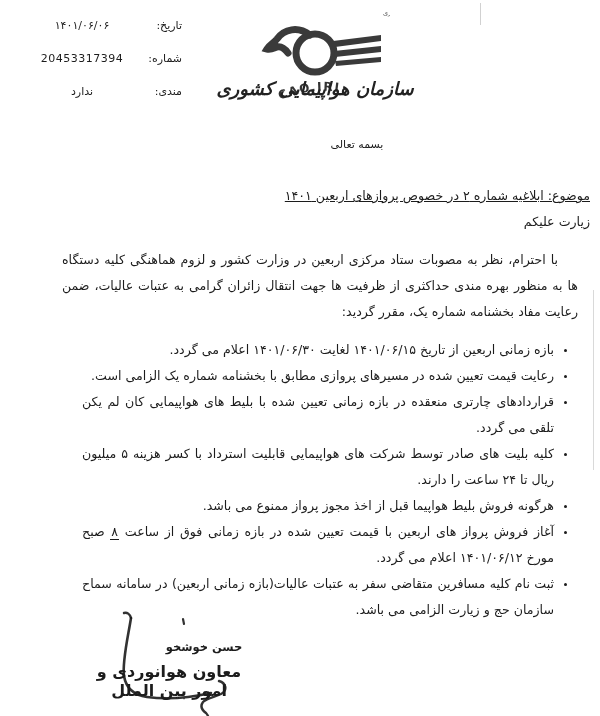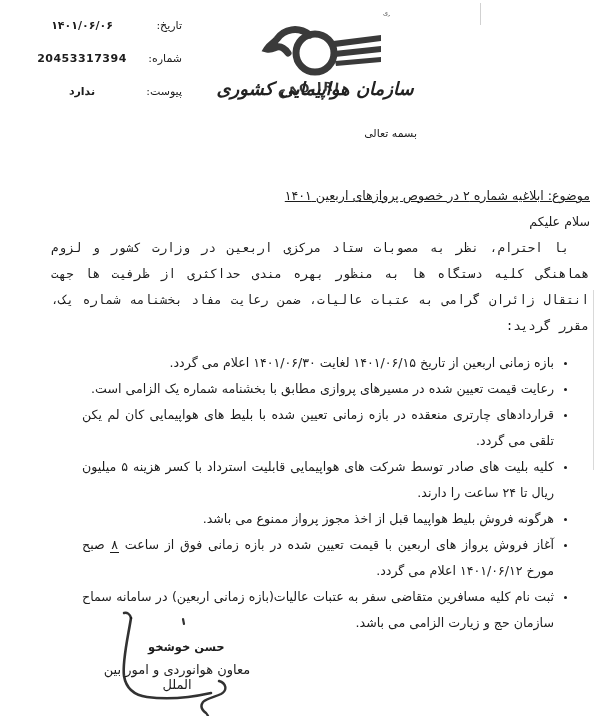--- a/index.html
+++ b/index.html
@@ -11,79 +11,79 @@
     color:#1c1c1c;
     overflow:hidden;
   }
   
   .meta{
     position:absolute;top:16px;left:30px;width:152px;
     direction:rtl;font-size:11px;
   }
   .meta-row{display:flex;direction:rtl;margin-bottom:13px;line-height:20px;}
   .meta-label{width:48px;flex:0 0 48px;}
-  .meta-value{flex:1;text-align:center;letter-spacing:.5px;font-weight:bold;}
+  .meta-value{flex:1;text-align:center;letter-spacing:.5px;}
   
   .logo-wrap{position:absolute;top:4px;left:240px;width:150px;height:112px;}
   .logo-svg{display:block;}
   .org-calligraphy{
     position:absolute;top:74px;left:-35px;width:220px;
     text-align:center;direction:rtl;
     font-weight:bold;font-style:italic;
     font-size:18px;letter-spacing:-.5px;color:#222;
   }
   
   .besmele{
-    position:absolute;top:127px;left:297px;width:120px;
-    direction:rtl;font-size:11px;
+    position:absolute;top:138px;left:297px;width:120px;
+    text-align:center;direction:rtl;font-size:11px;
   }
   
   .body{
     position:absolute;top:183px;left:50px;width:540px;
     direction:rtl;text-align:justify;
     font-size:12.6px;line-height:26px;
   }
   .recipient{font-weight:bold;font-size:13.6px;line-height:26px;}
   .subject{line-height:26px;text-decoration:underline;}
   .salutation{line-height:26px;}
-  .intro{margin:1px;text-indent:20px;font-family:Liberation Mono, monospace;}
+  .intro{margin:12px;text-indent:20px;}
   .bullets{margin:10px;padding:0 26px 0 22px;}
   .bullets li{margin:0;padding:0;text-align:justify;}
   .bullets li::marker{font-size:10px;}
   .u-hour{border-bottom:1.2px solid #1c1c1c;padding:0 1px;}
   
   .sig-stroke{position:absolute;top:592px;left:95px;}
   .sig-name{
     position:absolute;top:640px;left:148px;width:112px;
-    text-align:left;direction:rtl;font-weight:bold;font-size:11.5px;
+    text-align:center;direction:rtl;font-weight:bold;font-size:11.5px;
   }
   .sig-title{
-    position:absolute;top:662px;left:92px;width:170px;
-    text-align:center;direction:rtl;font-weight:normal;font-size:13px;
+    position:absolute;top:662px;left:84px;width:170px;
+    text-align:center;direction:rtl;font-weight:bold;font-size:16px;
   }
   
   .scan-line-right{position:absolute;top:290px;left:593px;width:1px;height:180px;background:#c9c9c9;opacity:.7;}
   .scan-line-top{position:absolute;top:3px;left:480px;width:1px;height:22px;background:#bdbdbd;opacity:.7;}
 </style>
 </head>
 <body>
 
 <div class="page">
 
   <div class="meta">
     <div class="meta-row">
       <span class="meta-label">تاریخ:</span>
       <span class="meta-value">۱۴۰۱/۰۶/۰۶</span>
     </div>
     <div class="meta-row">
       <span class="meta-label">شماره:</span>
       <span class="meta-value">20453317394</span>
     </div>
     <div class="meta-row">
-      <span class="meta-label">پیوست:</span>
+      <span class="meta-label">مندی:</span>
       <span class="meta-value">ندارد</span>
     </div>
   </div>
 
   <div class="logo-wrap">
     <svg class="logo-svg" width="150" height="112" viewBox="0 0 150 112">
 
       <text x="143" y="11" text-anchor="end" font-size="6.5" fill="#555" direction="rtl">سازمان هواپیمایی کشوری</text>
 
       <circle cx="75" cy="49" r="19" fill="none" stroke="#3a3a3a" stroke-width="7"></circle>
@@ -101,21 +101,21 @@
         <textPath href="#caoArc">CAO.IRI</textPath>
       </text>
     </svg>
     <div class="org-calligraphy">سازمان هواپیمایی کشوری</div>
   </div>
 
   <div class="besmele">بسمه تعالی</div>
 
   <div class="body">
     <div class="subject">موضوع: ابلاغیه شماره ۲ در خصوص پروازهای اربعین ۱۴۰۱</div>
-    <div class="salutation">سلام علیکم</div>
+    <div class="salutation">زیارت علیکم</div>
     <p class="intro">با احترام، نظر به مصوبات ستاد مرکزی اربعین در وزارت کشور و لزوم هماهنگی کلیه دستگاه ها به منظور بهره مندی حداکثری از ظرفیت ها جهت انتقال زائران گرامی به عتبات عالیات، ضمن رعایت مفاد بخشنامه شماره یک، مقرر گردید:</p>
     <ul class="bullets">
       <li>بازه زمانی اربعین از تاریخ ۱۴۰۱/۰۶/۱۵ لغایت ۱۴۰۱/۰۶/۳۰ اعلام می گردد.</li>
       <li>رعایت قیمت تعیین شده در مسیرهای پروازی مطابق با بخشنامه شماره یک الزامی است.</li>
       <li>قراردادهای چارتری منعقده در بازه زمانی تعیین شده با بلیط های هواپیمایی کان لم یکن تلقی می گردد.</li>
       <li>کلیه بلیت های صادر توسط شرکت های هواپیمایی قابلیت استرداد با کسر هزینه ۵ میلیون ریال تا ۲۴ ساعت را دارند.</li>
       <li>هرگونه فروش بلیط هواپیما قبل از اخذ مجوز پرواز ممنوع می باشد.</li>
       <li><span>آغاز فروش پرواز های اربعین با قیمت تعیین شده در بازه زمانی فوق از ساعت </span><span class="u-hour">۸</span><span> صبح مورخ ۱۴۰۱/۰۶/۱۲ اعلام می گردد.</span></li>
       <li>ثبت نام کلیه مسافرین متقاضی سفر به عتبات عالیات(بازه زمانی اربعین) در سامانه سماح سازمان حج و زیارت الزامی می باشد.</li>
     </ul>

